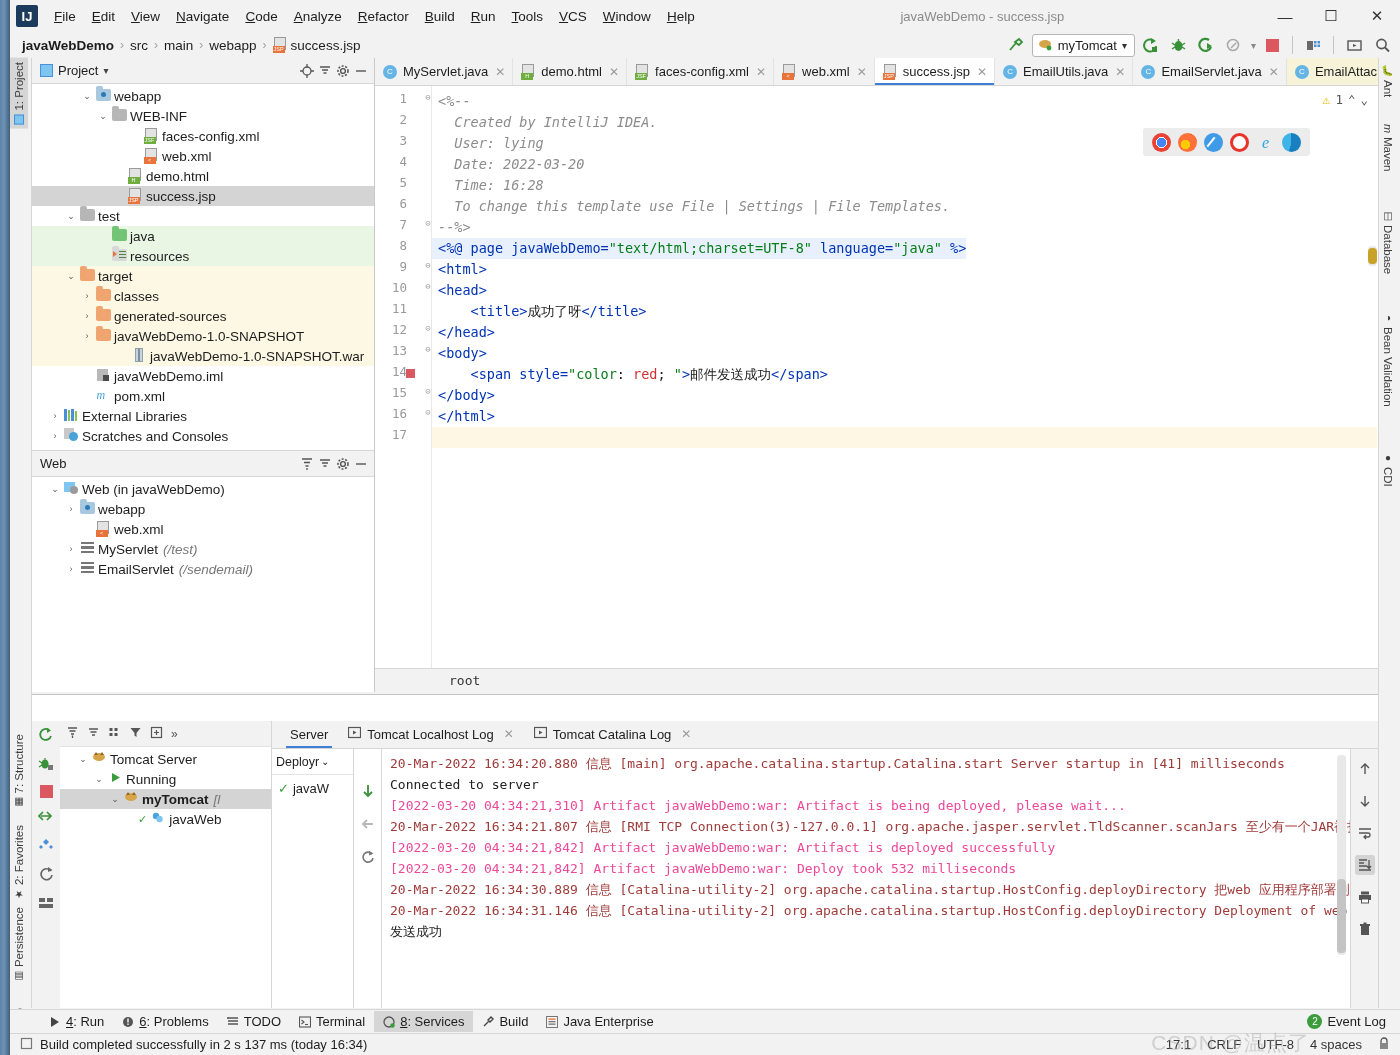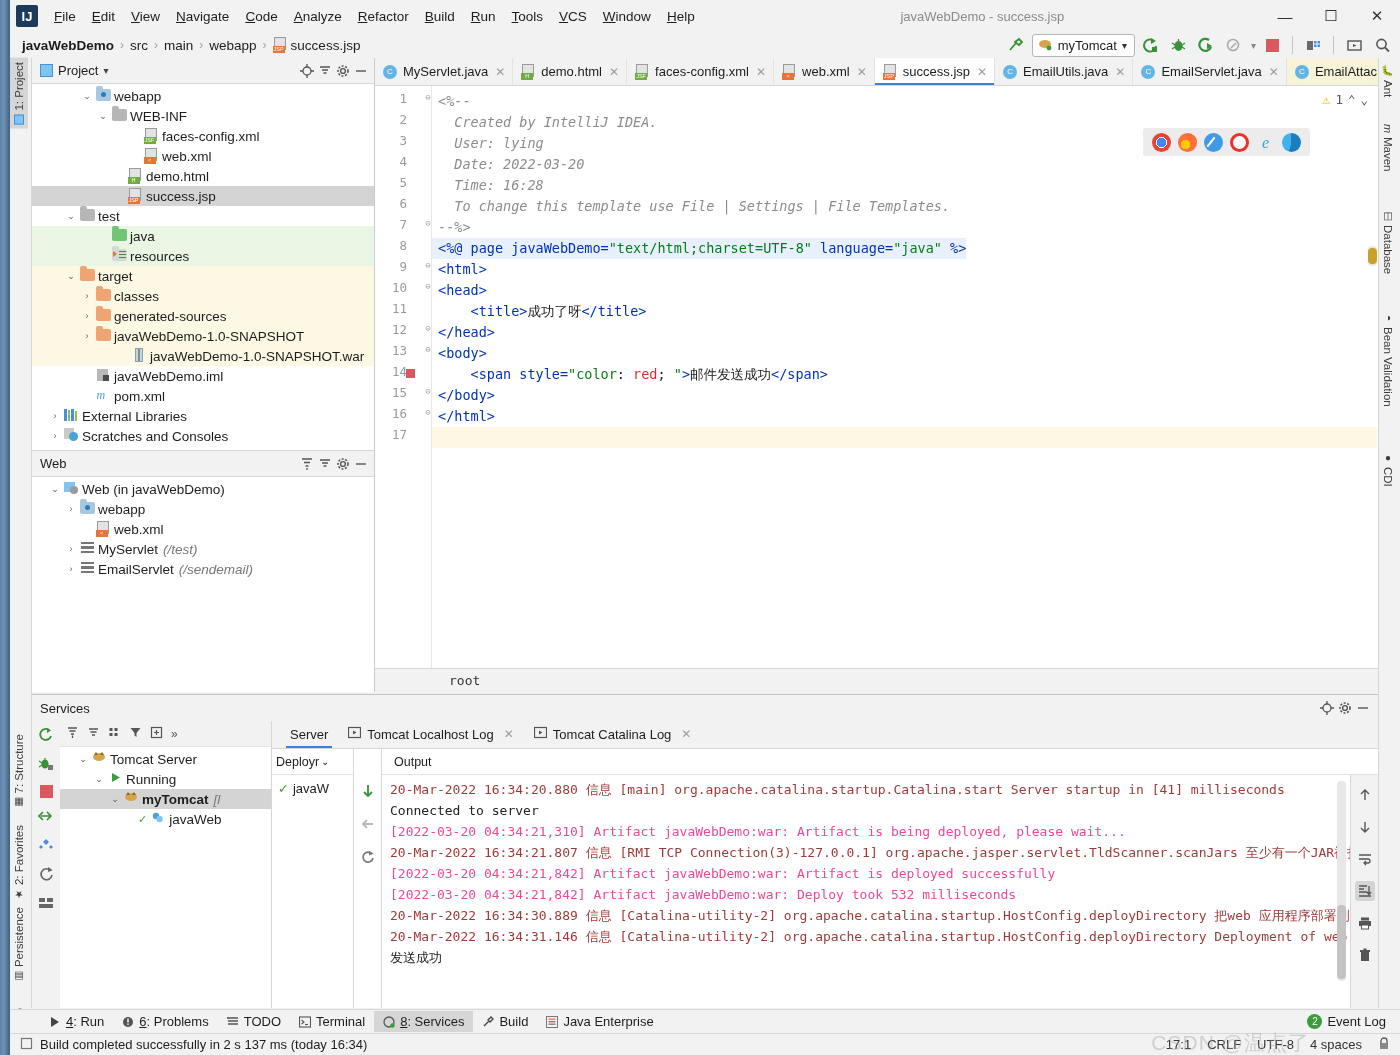--- a/index.html
+++ b/index.html
@@ -747,40 +747,20 @@
       <div class="vscroll" style="top:160px;height:20px;"></div>
       <div class="vthumb" style="top:162px;height:16px;background:#c9a22a"></div>
 
       <div class="editor-status">
         <span>root</span>
       </div>
     </div>
   </div>
 
   <div class="services">
-    <div class="svc-head">
-      <div class="svc-head-title">Services</div>
-      <span class="ph-icon">
-        <svg width="14" height="14" viewBox="0 0 14 14">
-            <circle cx="7" cy="7" r="4" stroke="#555" stroke-width="1.3" fill="none"></circle>
-            <path d="M7 0 L7 3 M7 11 L7 14 M0 7 L3 7 M11 7 L14 7" stroke="#555" stroke-width="1.3"></path>
-          </svg>
-      </span>
-      <span class="ph-icon">
-        <svg width="14" height="14" viewBox="0 0 14 14">
-            <circle cx="7" cy="7" r="2.4" stroke="#555" stroke-width="1.4" fill="none"></circle>
-            <circle cx="7" cy="7" r="5" stroke="#555" stroke-width="1.6" fill="none" stroke-dasharray="2 1.6"></circle>
-          </svg>
-      </span>
-      <span class="ph-icon">
-        <svg width="14" height="14" viewBox="0 0 14 14">
-            <path d="M2 7 H12" stroke="#555" stroke-width="1.4"></path>
-          </svg>
-      </span>
-    </div>
 
     <div class="svc-body">
       <div class="svc-strip">
         <span><svg width="16" height="16" viewBox="0 0 16 16">
               <path d="M11 3 A5.5 5.5 0 1 0 13 9" stroke="#389038" stroke-width="1.8" fill="none"></path>
               <path d="M9 1 L13 3.5 L9 6 Z" fill="#389038"></path>
             </svg></span>
         <span><svg width="16" height="16" viewBox="0 0 16 16">
               <ellipse cx="7" cy="8" rx="3.6" ry="4.6" fill="#389038"></ellipse>
               <rect x="10" y="9" width="5" height="5" fill="#777"></rect>
@@ -915,21 +895,20 @@
                 </svg></span>
             <span><svg width="16" height="16" viewBox="0 0 16 16">
                   <path d="M13 8 H3 M7 4 L3 8 L7 12" stroke="#b8b8b8" stroke-width="1.8" fill="none"></path>
                 </svg></span>
             <span><svg width="16" height="16" viewBox="0 0 16 16">
                   <path d="M12 5 A5 5 0 1 0 13 9" stroke="#777" stroke-width="1.6" fill="none"></path>
                   <path d="M9 2 L13.5 4.5 L9 6.5 Z" fill="#777"></path>
                 </svg></span>
           </div>
           <div class="out-col">
-            <div class="out-hd">Output</div>
             <div style="flex:1;display:flex;min-height:0">
               <div class="console" id="console">
                 <div class="vscroll" style="top:6px;height:200px;right:4px"></div>
                 <div class="vthumb" style="top:130px;height:74px;right:4px"></div>
               <div class="logline"><span class="lg-date">20-Mar-2022 16:34:20.880 </span><span class="lg-date">信息 </span><span class="lg-date">[main] org.apache.catalina.startup.Catalina.start Server startup in [41] milliseconds</span></div>
                   <div class="logline"><span class="lg-dark">Connected to server</span></div>
                   <div class="logline"><span class="lg-blue">[2022-03-20 04:34:21,310] Artifact javaWebDemo:war: Artifact is being deployed, please wait...</span></div>
                   <div class="logline"><span class="lg-date">20-Mar-2022 16:34:21.807 信息 [RMI TCP Connection(3)-127.0.0.1] org.apache.jasper.servlet.TldScanner.scanJars </span><span class="lg-date">至少有一个JAR被扫描用于</span></div>
                   <div class="logline"><span class="lg-blue">[2022-03-20 04:34:21,842] Artifact javaWebDemo:war: Artifact is deployed successfully</span></div>
                   <div class="logline"><span class="lg-blue">[2022-03-20 04:34:21,842] Artifact javaWebDemo:war: Deploy took 532 milliseconds</span></div>

